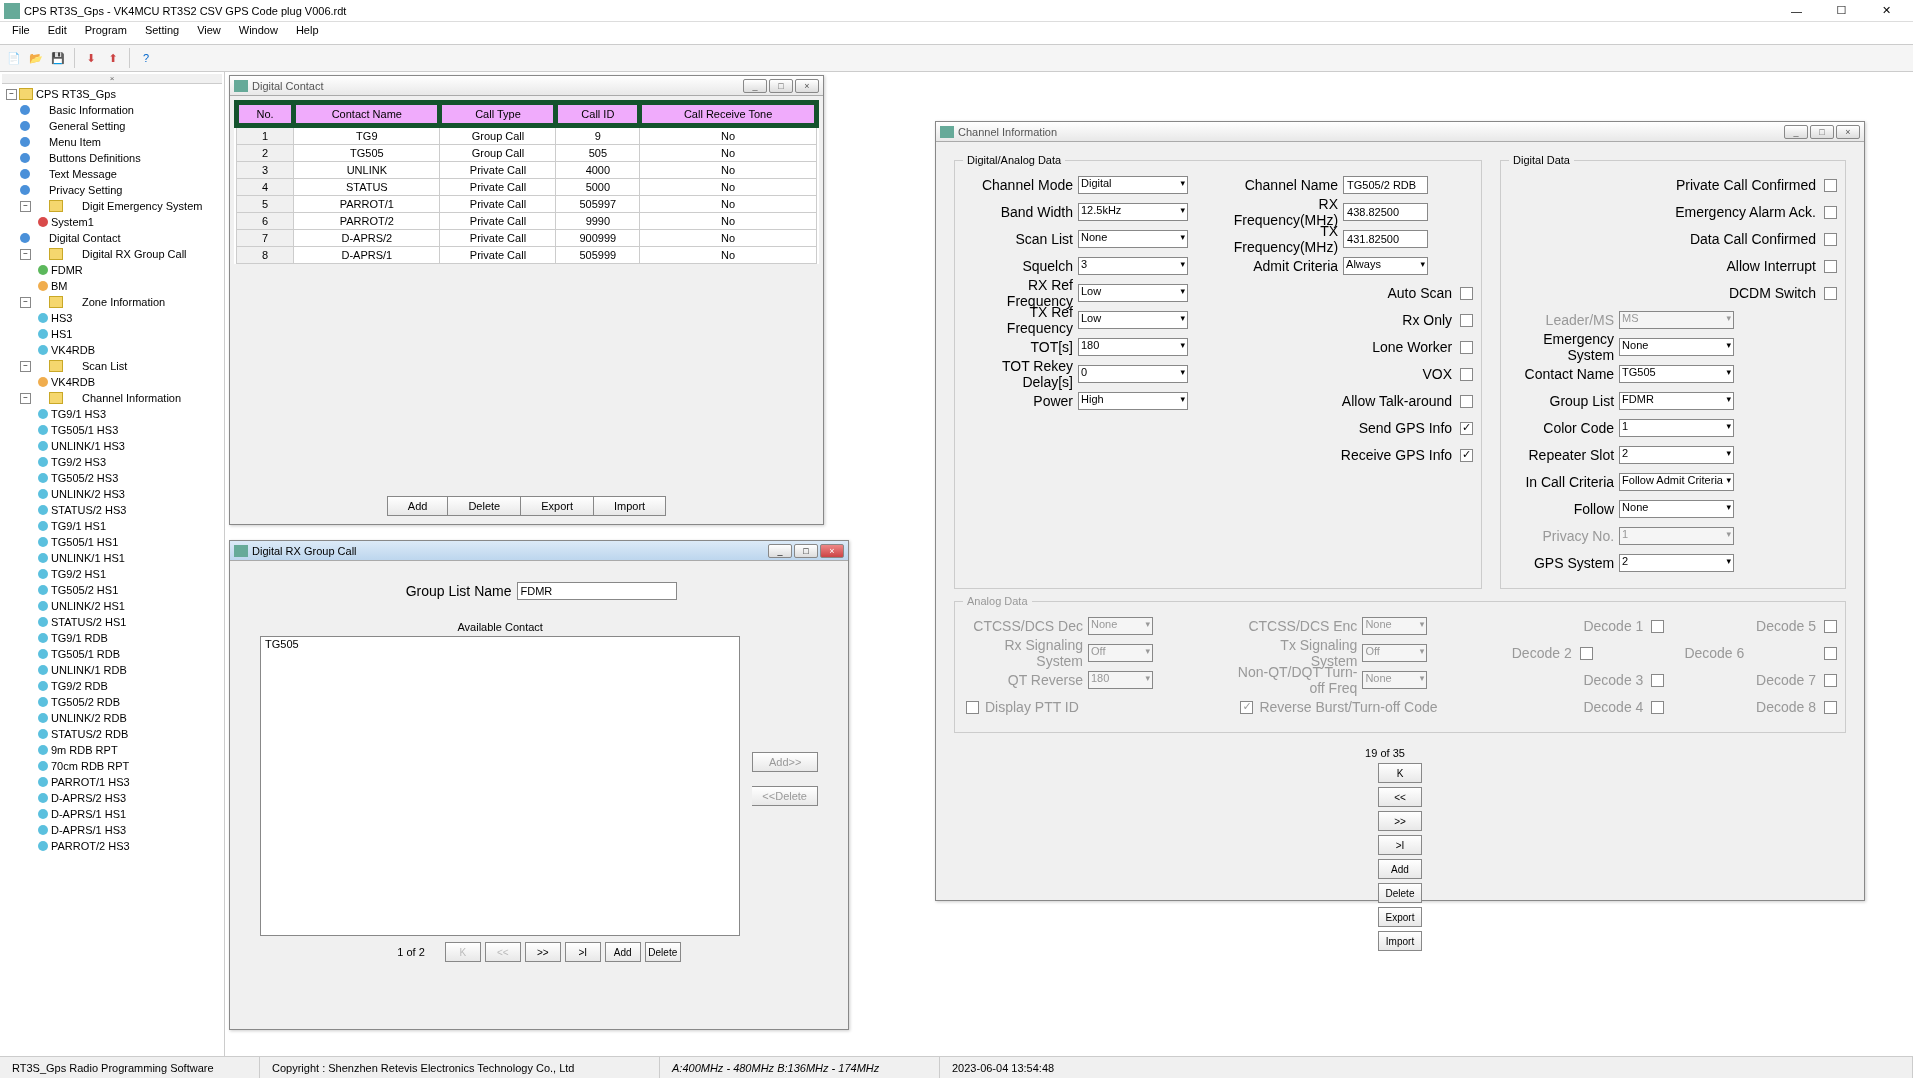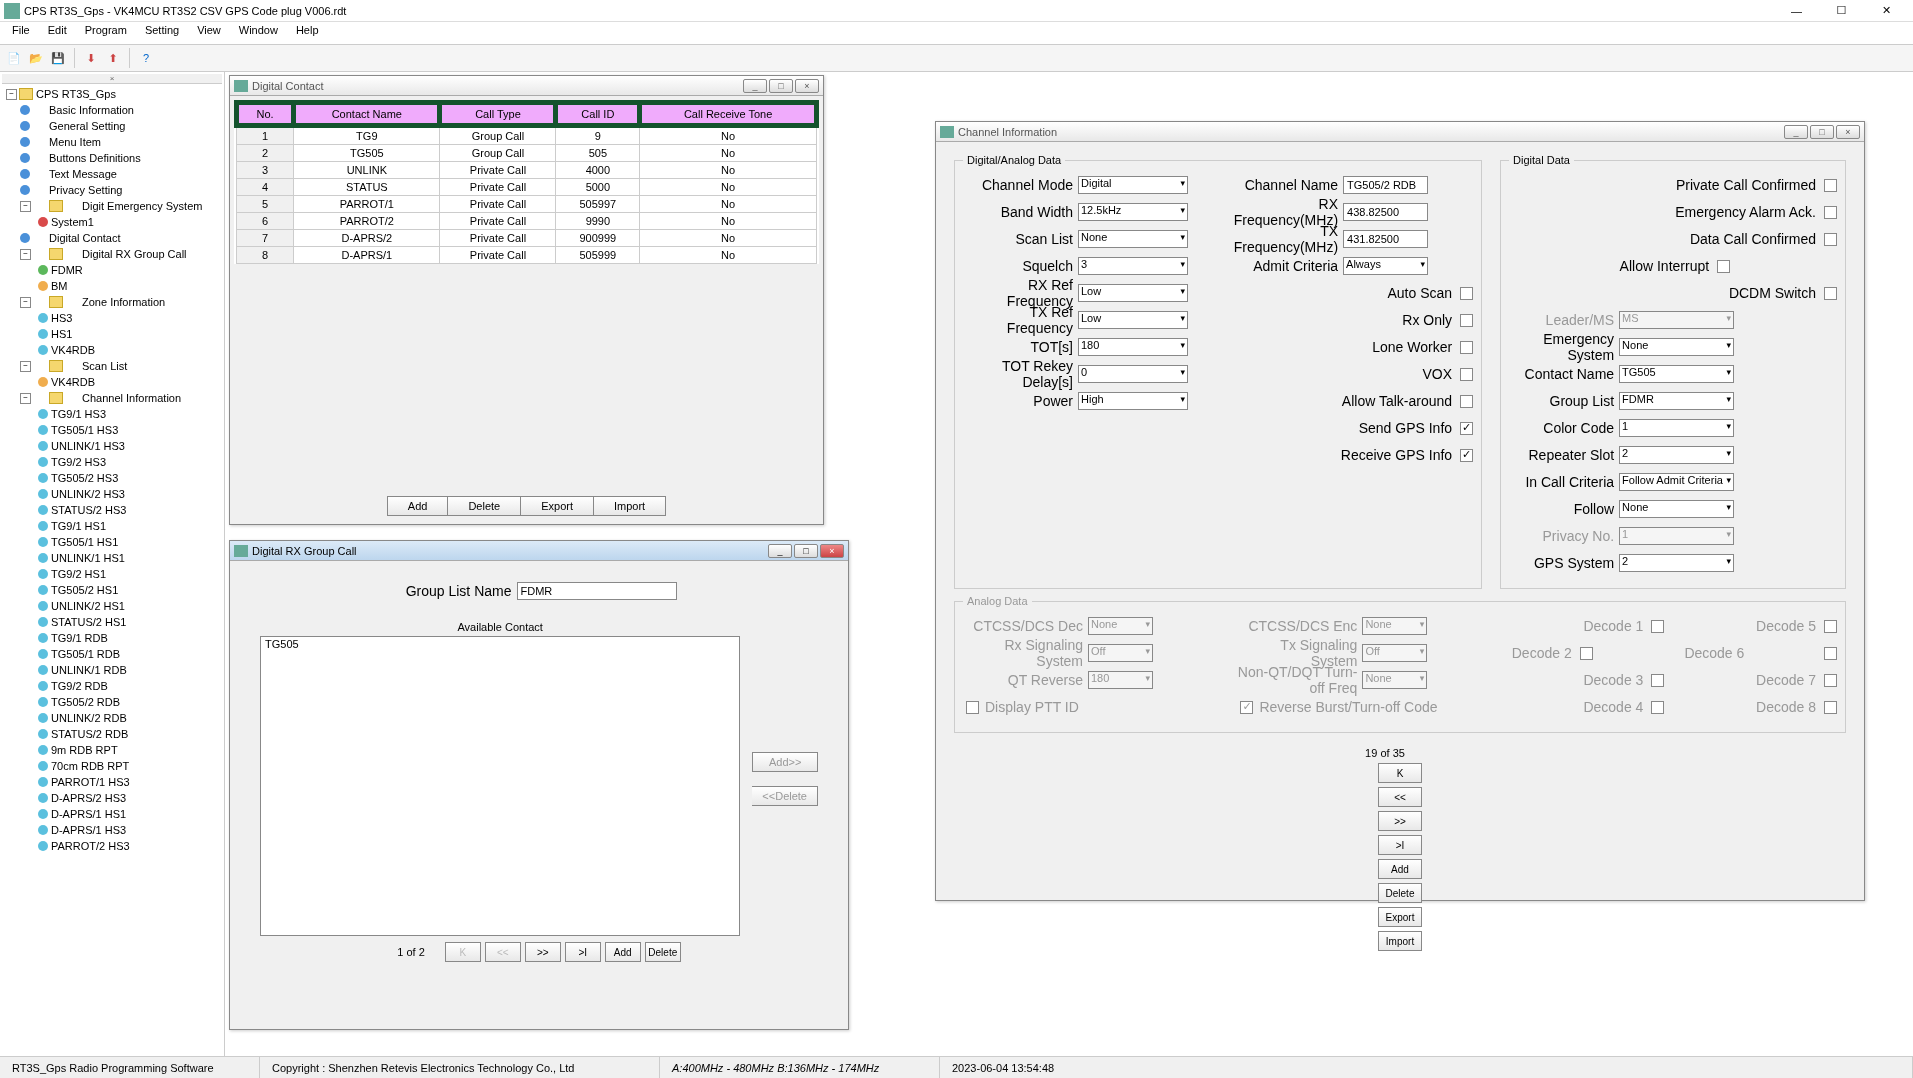--- a/index.html
+++ b/index.html
@@ -572,21 +572,21 @@
                   <span class="fcheck"></span>
                 </div>
                 <div class="frow" style="justify-content: flex-end;">
                   <label style="width:200px">Emergency Alarm Ack.</label>
                   <span class="fcheck"></span>
                 </div>
                 <div class="frow" style="justify-content: flex-end;">
                   <label style="width:200px">Data Call Confirmed</label>
                   <span class="fcheck"></span>
                 </div>
-                <div class="frow" style="">
+                <div class="frow" style="justify-content: flex-end;">
                   <label style="width:200px">Allow Interrupt</label>
                   <span class="fcheck"></span>
                 </div>
                 <div class="frow" style="justify-content: flex-end;">
                   <label style="width:200px">DCDM Switch</label>
                   <span class="fcheck"></span>
                 </div>
                 <div class="frow disabled">
                   <label style="width:105px">Leader/MS</label>
                   <div class="fselect" style="width:115px">MS</div>

